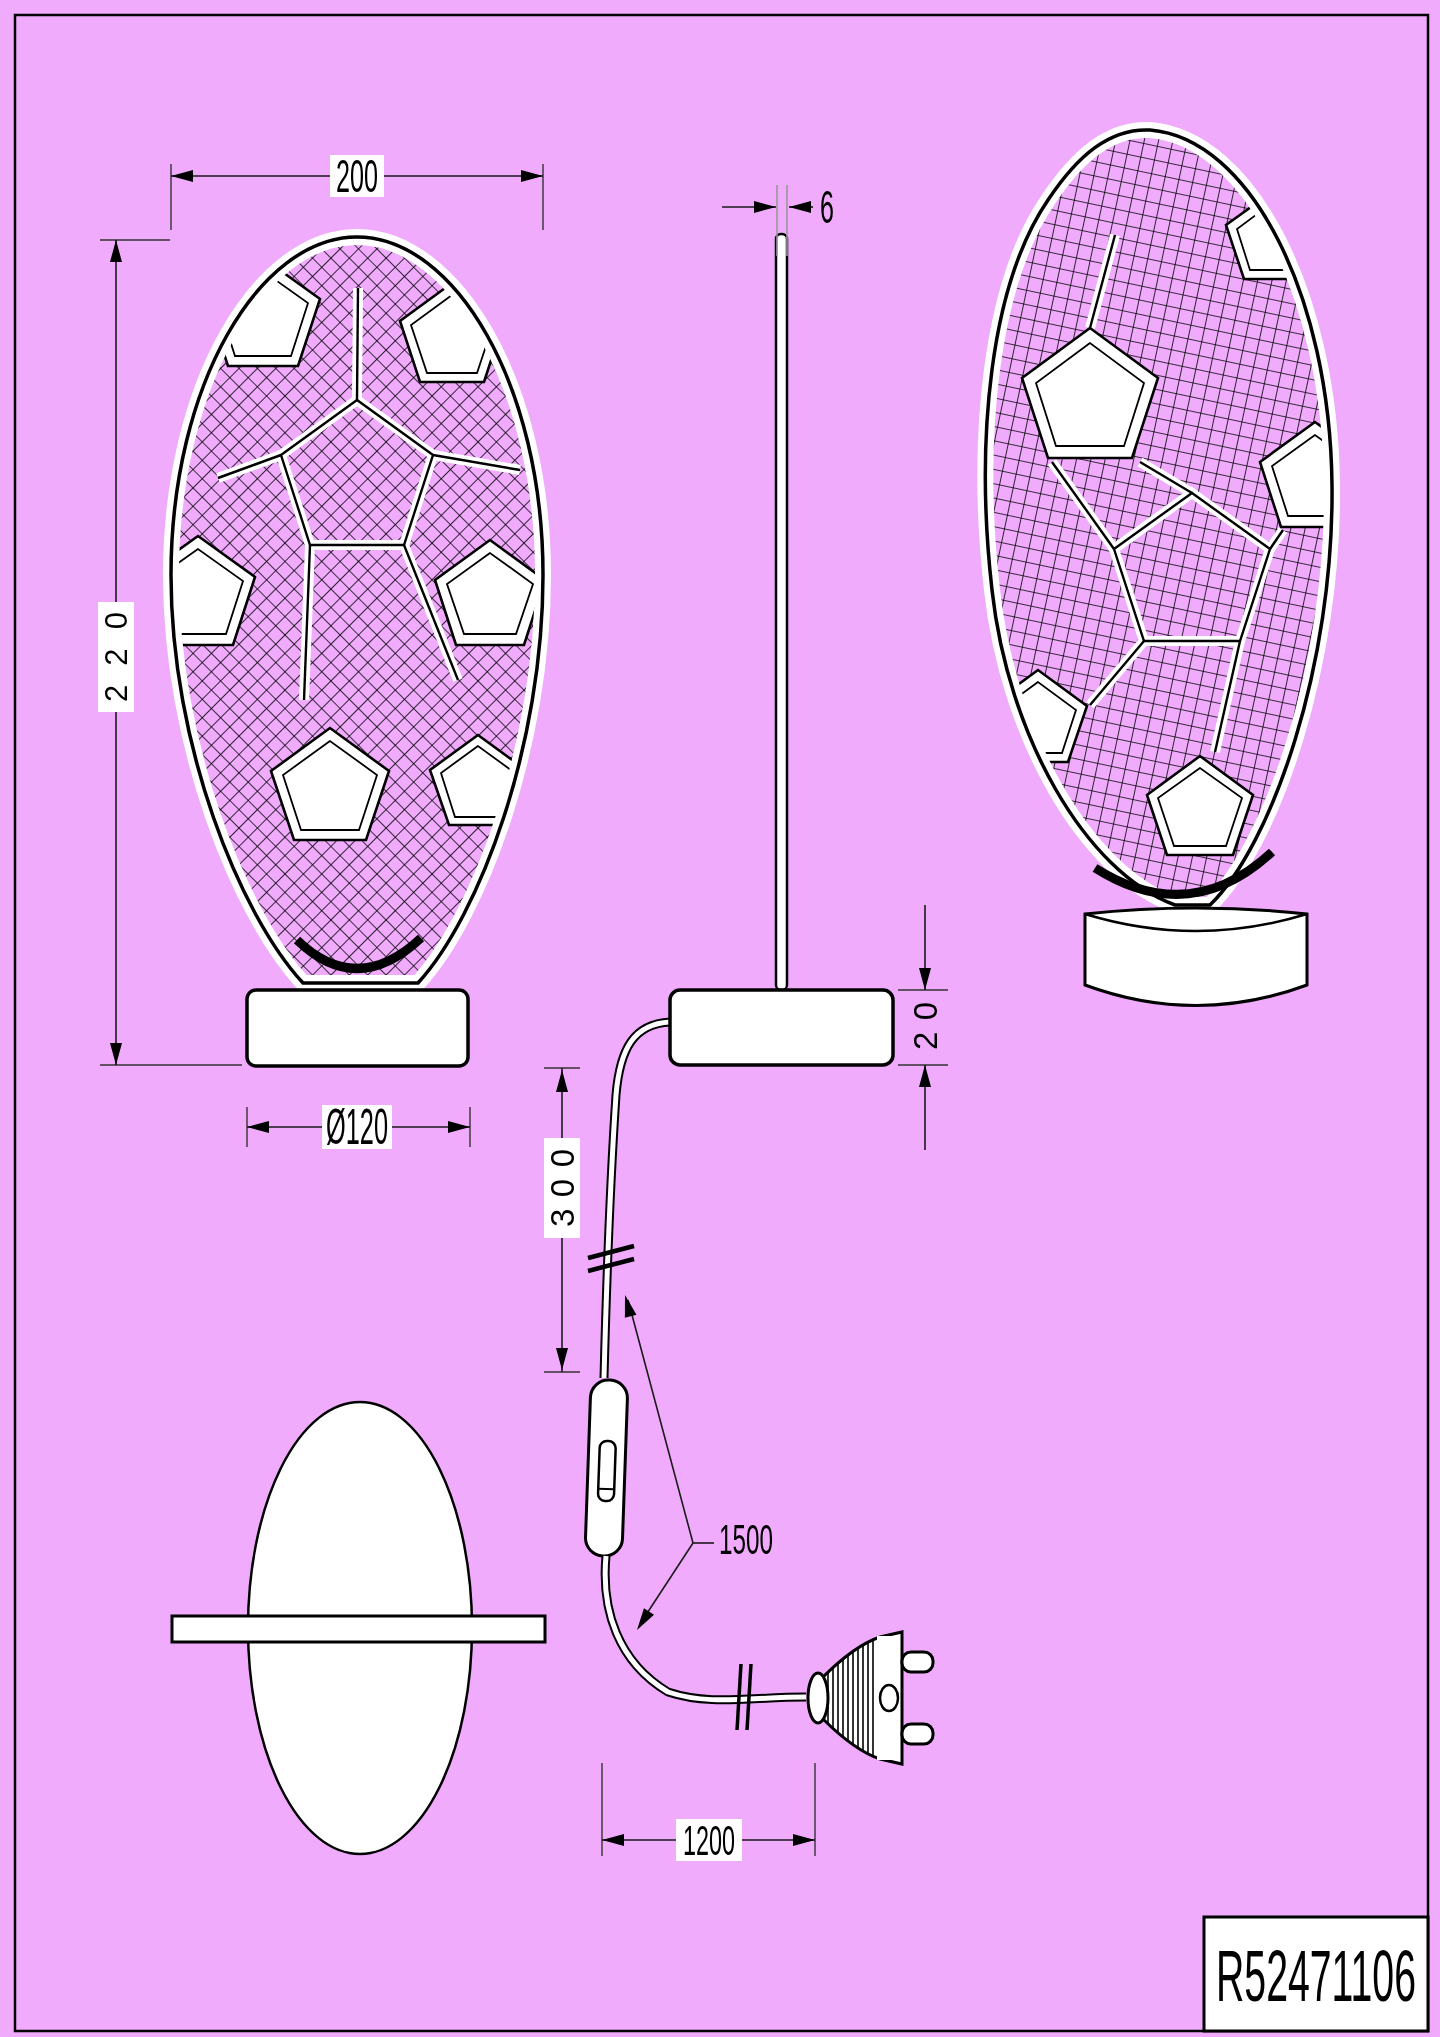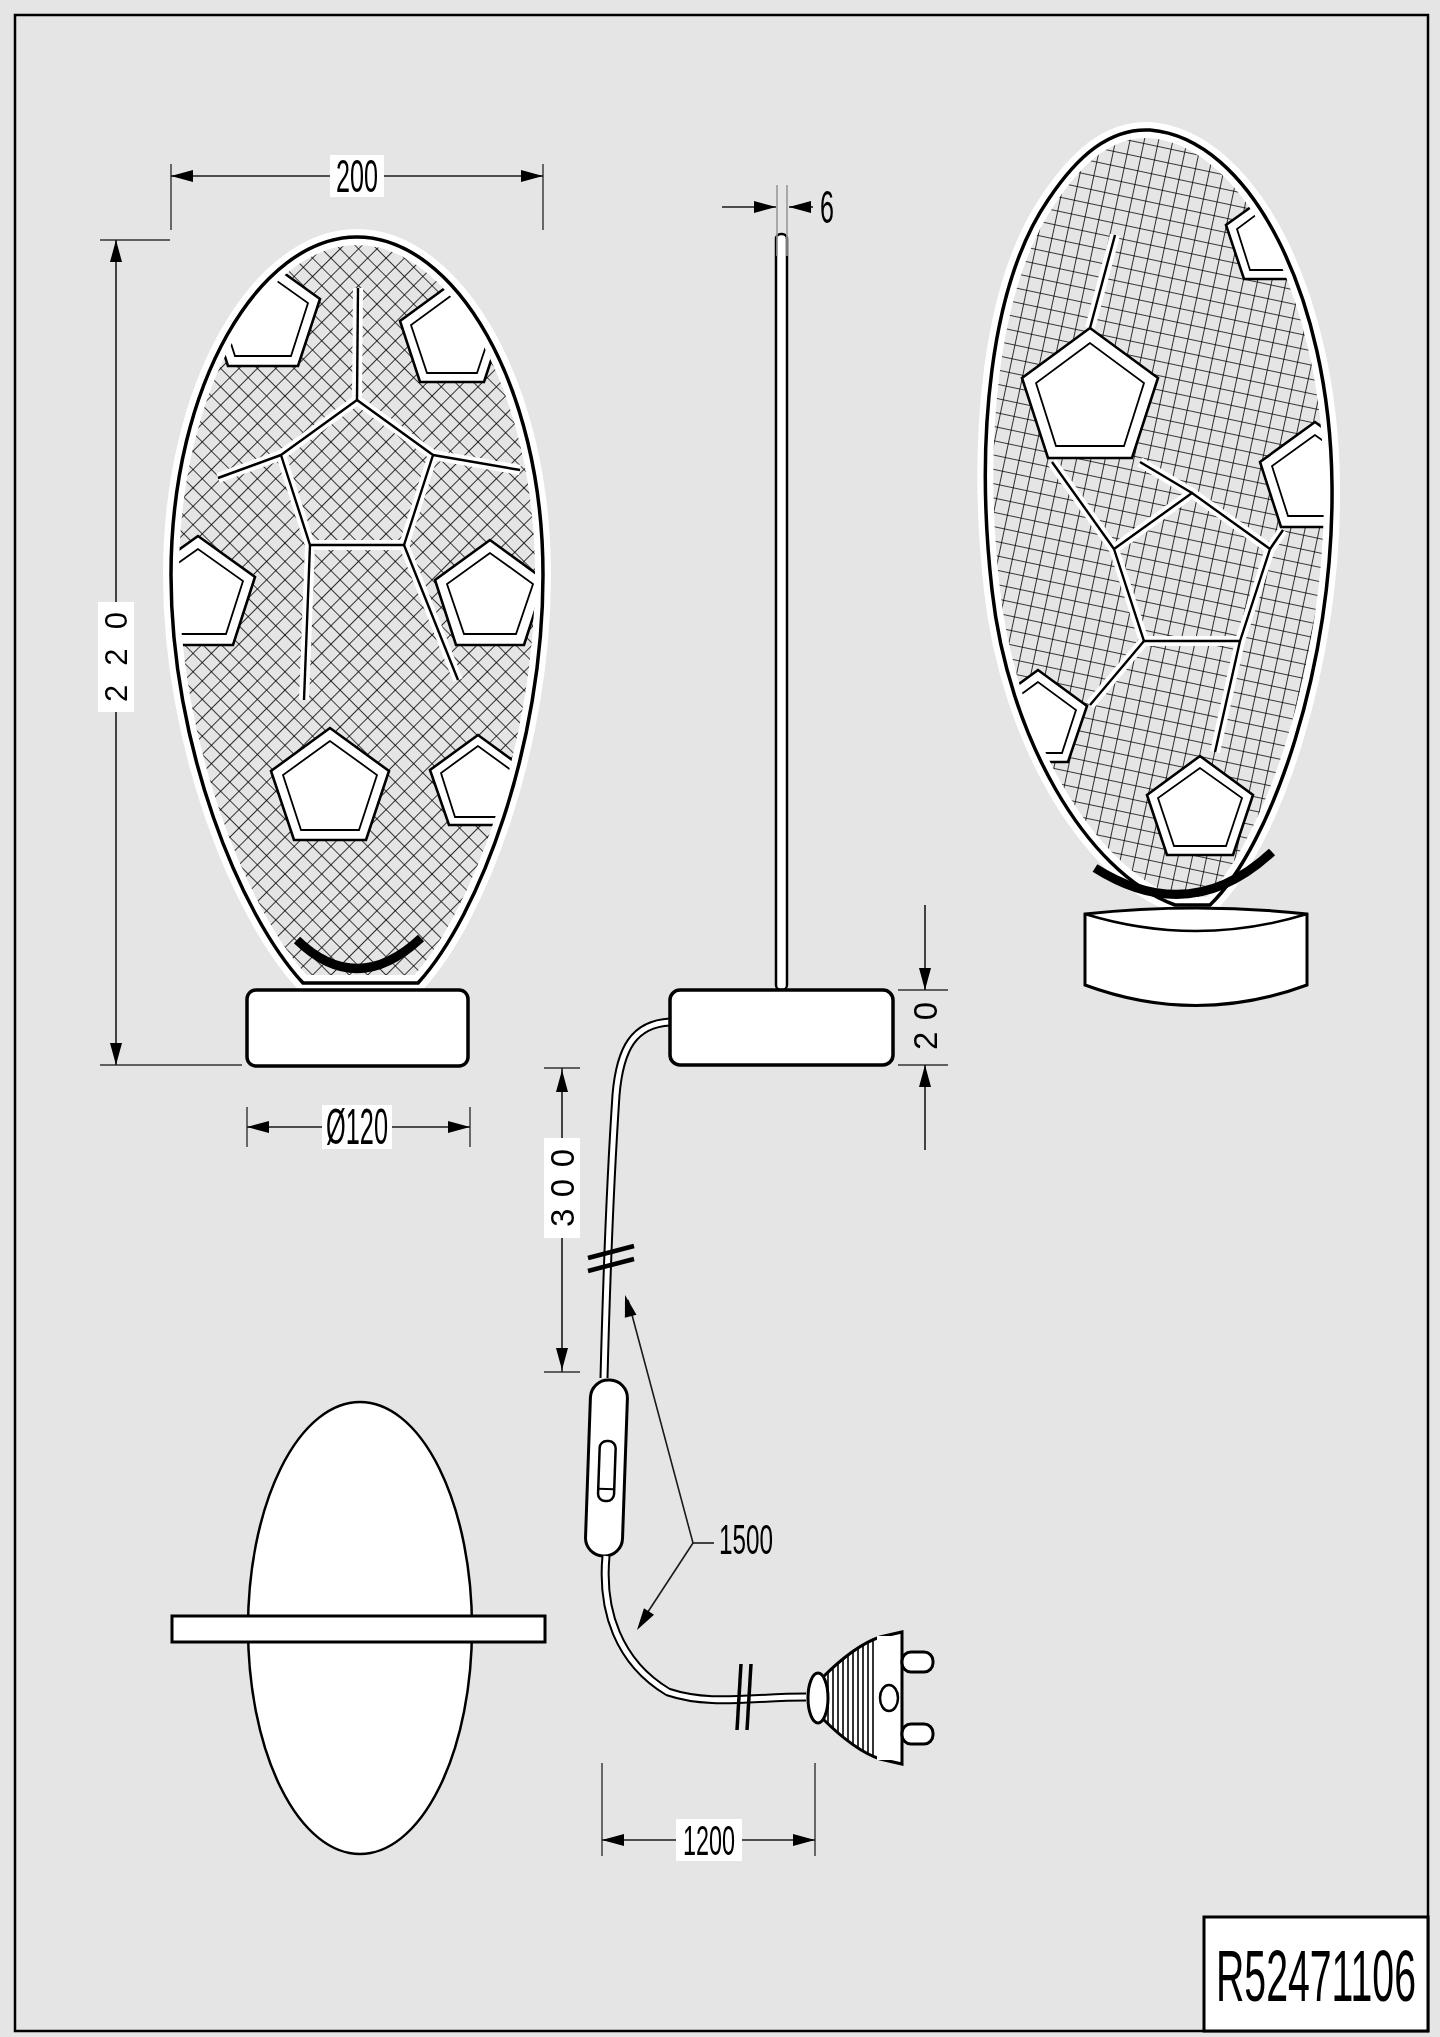--- a/index.html
+++ b/index.html
@@ -1,16 +1,16 @@
 <!DOCTYPE html>
 <html><head>
 <meta charset="utf-8">
 <style>
   html,body{margin:0;padding:0;background:#ffffff;}
-  .page{position:relative;width:1440px;height:2037px;background:#e5e5e5;overflow:hidden;
+  .page{position:relative;width:1440px;height:2037px;background:#f0abfc;overflow:hidden;
         font-family:"Liberation Sans", sans-serif;}
   svg{position:absolute;left:0;top:0;}
   .ext{stroke:#333;stroke-width:1.4;fill:none;}
   .ext-light{stroke:#999;stroke-width:1.6;fill:none;}
   .dimline{stroke:#1a1a1a;stroke-width:1.6;fill:none;}
   .arrow{fill:#000;stroke:none;}
   .dim-text{fill:#000;font-family:"Liberation Sans",sans-serif;}
   .outline{fill:none;stroke:#000;stroke-width:3.5;}
   .band{fill:none;stroke:#fff;stroke-width:16;}
   .seam-under{stroke:#fff;stroke-width:10;fill:none;}

